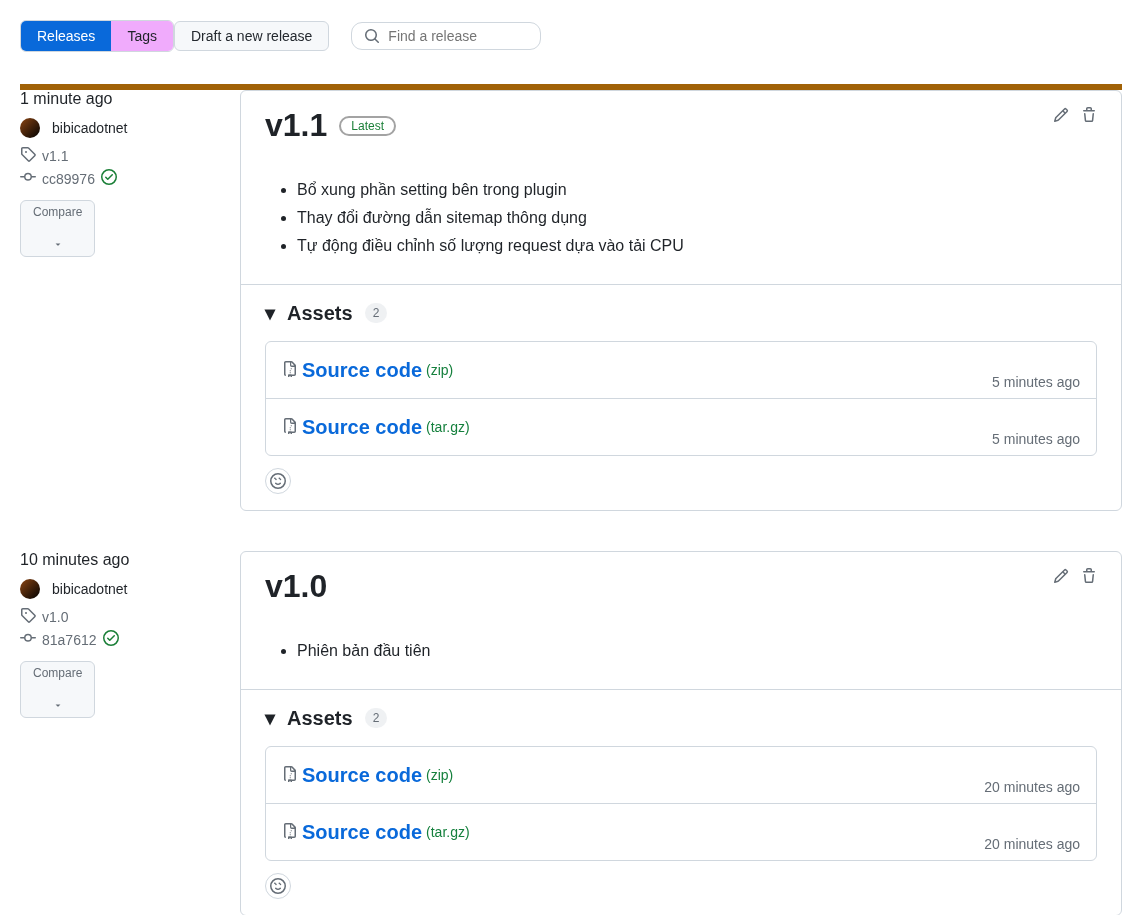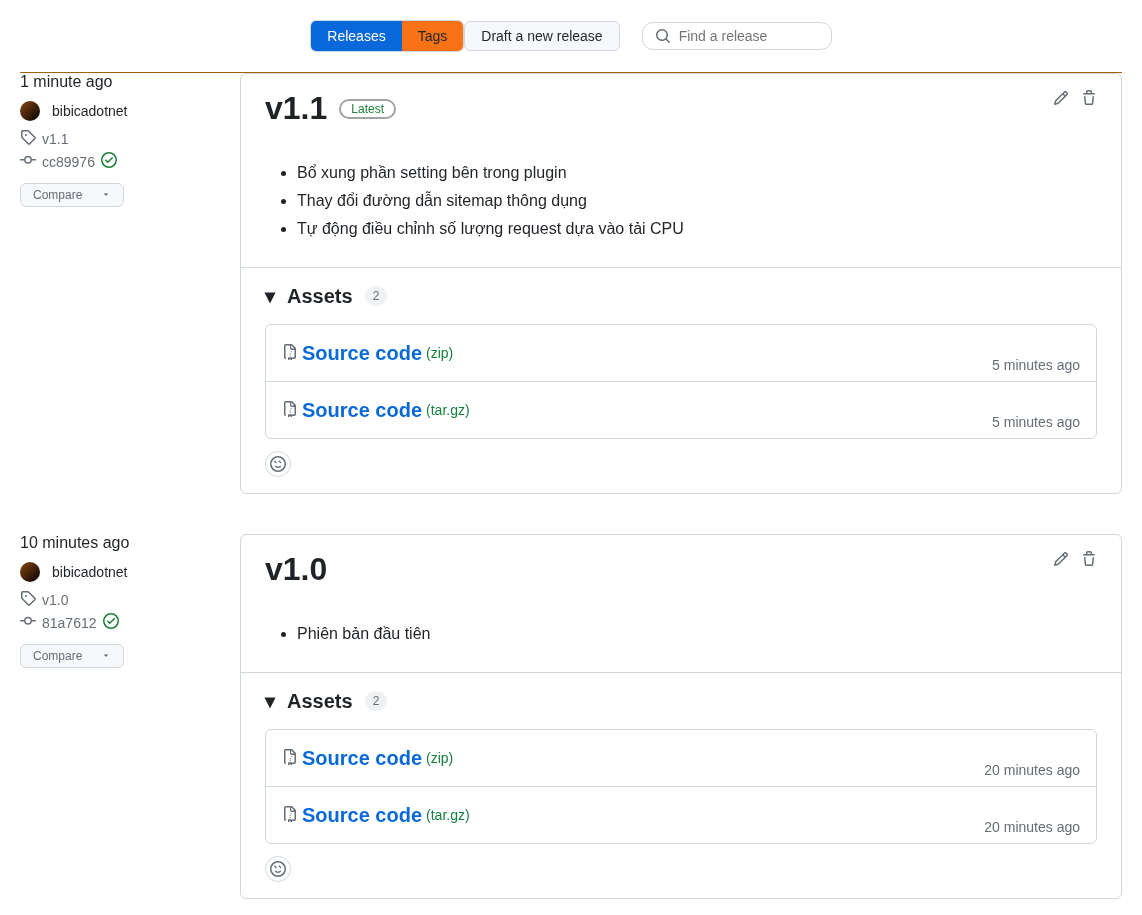--- a/index.html
+++ b/index.html
@@ -1,35 +1,35 @@
 <!DOCTYPE html>
 <html><head>
 <meta charset="utf-8">
 <style>
 * { box-sizing: border-box; margin: 0; padding: 0; }
 body { font-family: -apple-system, BlinkMacSystemFont, "Segoe UI", Helvetica, Arial, sans-serif; color: #1f2328; background: #fff; padding: 20px; font-size: 14px; }
-.header { display: flex; justify-content: center; align-items: center; padding-bottom: 20px; border-bottom: 1px solid #a16207; }
+.header { display: flex; justify-content: flex-start; align-items: center; padding-bottom: 32px; border-bottom: 6px solid #a16207; }
 .tabs { display: flex; border: 1px solid #d0d7de; border-radius: 6px; overflow: hidden; }
-.tab { padding: 7px 16px; font-size: 14px; font-weight: 500; cursor: pointer; background: #f97316; }
+.tab { padding: 7px 16px; font-size: 14px; font-weight: 500; cursor: pointer; background: #f0abfc; }
 .tab.active { background: #0969da; color: #fff; }
 .tab:not(.active) { color: #1f2328; }
 .header-right { display: flex; gap: 22px; align-items: center; }
 .btn { padding: 6px 16px; font-size: 14px; font-weight: 500; border: 1px solid #d0d7de; border-radius: 6px; background: #f6f8fa; cursor: pointer; color: #24292f; }
 .search-wrap { position: relative; display: flex; align-items: center; border: 1px solid #d0d7de; border-radius: 11px; padding: 5px 12px; width: 190px; }
 .search-wrap svg { margin-right: 8px; flex-shrink: 0; }
 .search-wrap input { border: none; outline: none; font-size: 14px; width: 100%; color: #656d76; }
 .release-row { display: flex; gap: 20px; margin-bottom: 40px; }
 .sidebar { width: 200px; flex-shrink: 0; }
 .sidebar .time { font-size: 16px; font-weight: 400; color: #1f2328; margin-bottom: 10px; }
 .sidebar .author { display: flex; align-items: center; gap: 12px; margin-bottom: 8px; }
 .avatar { width: 20px; height: 20px; border-radius: 50%; background: linear-gradient(135deg, #8b4513, #000); display: inline-block; }
 .sidebar .meta-line { display: flex; align-items: center; gap: 6px; margin: 4px 0; color: #656d76; font-size: 14px; }
 .sidebar .meta-line a { color: #656d76; text-decoration: none; }
 .check-icon { color: #1a7f37; }
-.compare-btn { display: inline-flex; align-items: center; padding: 4px 12px; border: 1px solid #d0d7de; border-radius: 6px; background: #f6f8fa; font-size: 12px; color: #656d76; cursor: pointer; margin-top: 8px; gap: 19px; }
+.compare-btn { display: inline-flex; align-items: center; padding: 4px 12px; border: 1px solid #d0d7de; border-radius: 6px; background: #f6f8fa; font-size: 12px; color: #656d76; cursor: pointer; margin-top: 8px; gap: 19px; flex-direction: column; }
 .release-card { flex: 1; border: 1px solid #d0d7de; border-radius: 6px; background: #fff; }
 .release-header { padding: 16px 24px; display: flex; justify-content: space-between; align-items: flex-start; }
 .release-title-wrap { display: flex; align-items: center; gap: 12px; }
 .release-title { font-size: 32px; font-weight: 600; }
 .latest-badge { border: 2px solid #a3a3a3; color: #1a7f37; border-radius: 2em; padding: 1px 10px; font-size: 12px; font-weight: 500; }
 .release-actions { display: flex; gap: 12px; }
 .icon-btn { cursor: pointer; color: #656d76; }
 .release-body { padding: 0 24px 24px; }
 .release-body ul { margin-left: 32px; margin-top: 16px; }
 .release-body li { font-size: 16px; line-height: 1.75; }

